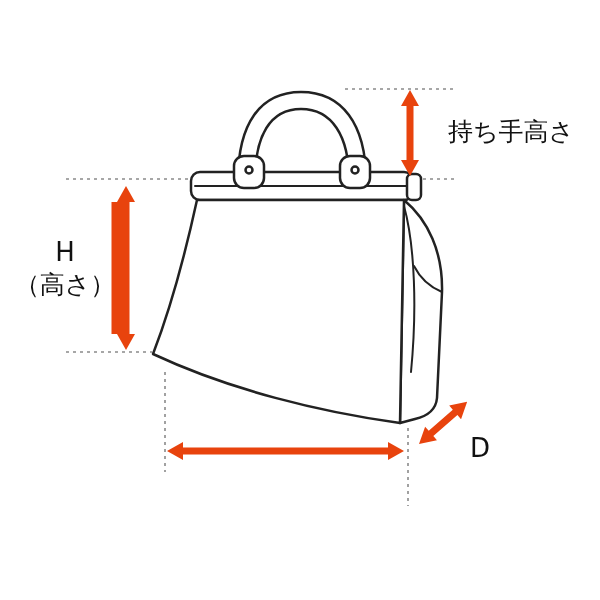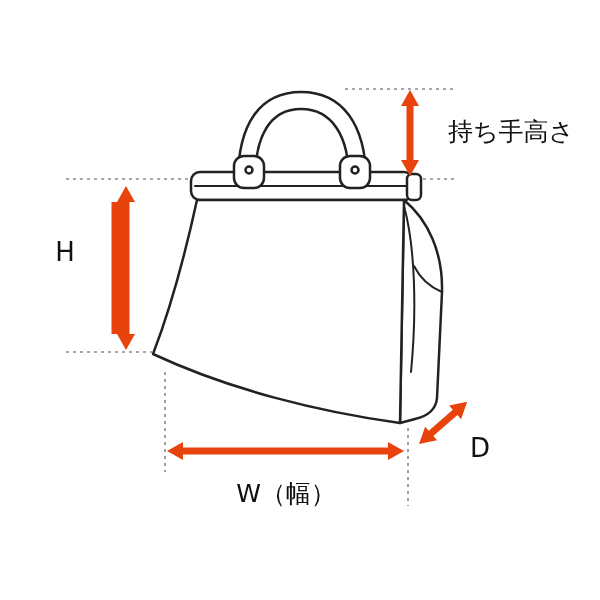--- a/index.html
+++ b/index.html
@@ -95,21 +95,21 @@
       <polygon points="167,451 183,442 183,447.5 388,447.5 388,442 404,451 388,460 388,454.5 183,454.5 183,460" fill="#e8430d"></polygon>
 
       <polygon transform="translate(419,444) rotate(-41.2)" points="0,0 16,-9 16,-3.5 48,-3.5 48,-9 64,0 48,9 48,3.5 16,3.5 16,9" fill="#e8430d"></polygon>
     </g>
   </svg>
 
   <div class="dim-label" style="left:448px; top:116px;">持ち手高さ</div>
 
   <div class="dim-label center" style="left:14px; top:236px; width:102px;">
     <div class="big">H</div>
+    <div>（高さ）</div>
   </div>
 
-  <div class="dim-label center big" style="left:168px; top:478px; width:236px;">W（幅）</div>
 
   <div class="dim-label" style="left:462px; top:432px;">
     <div class="big" style="padding-left:8px;">D</div>
   </div>
 
 </div>
 
 </body></html>

